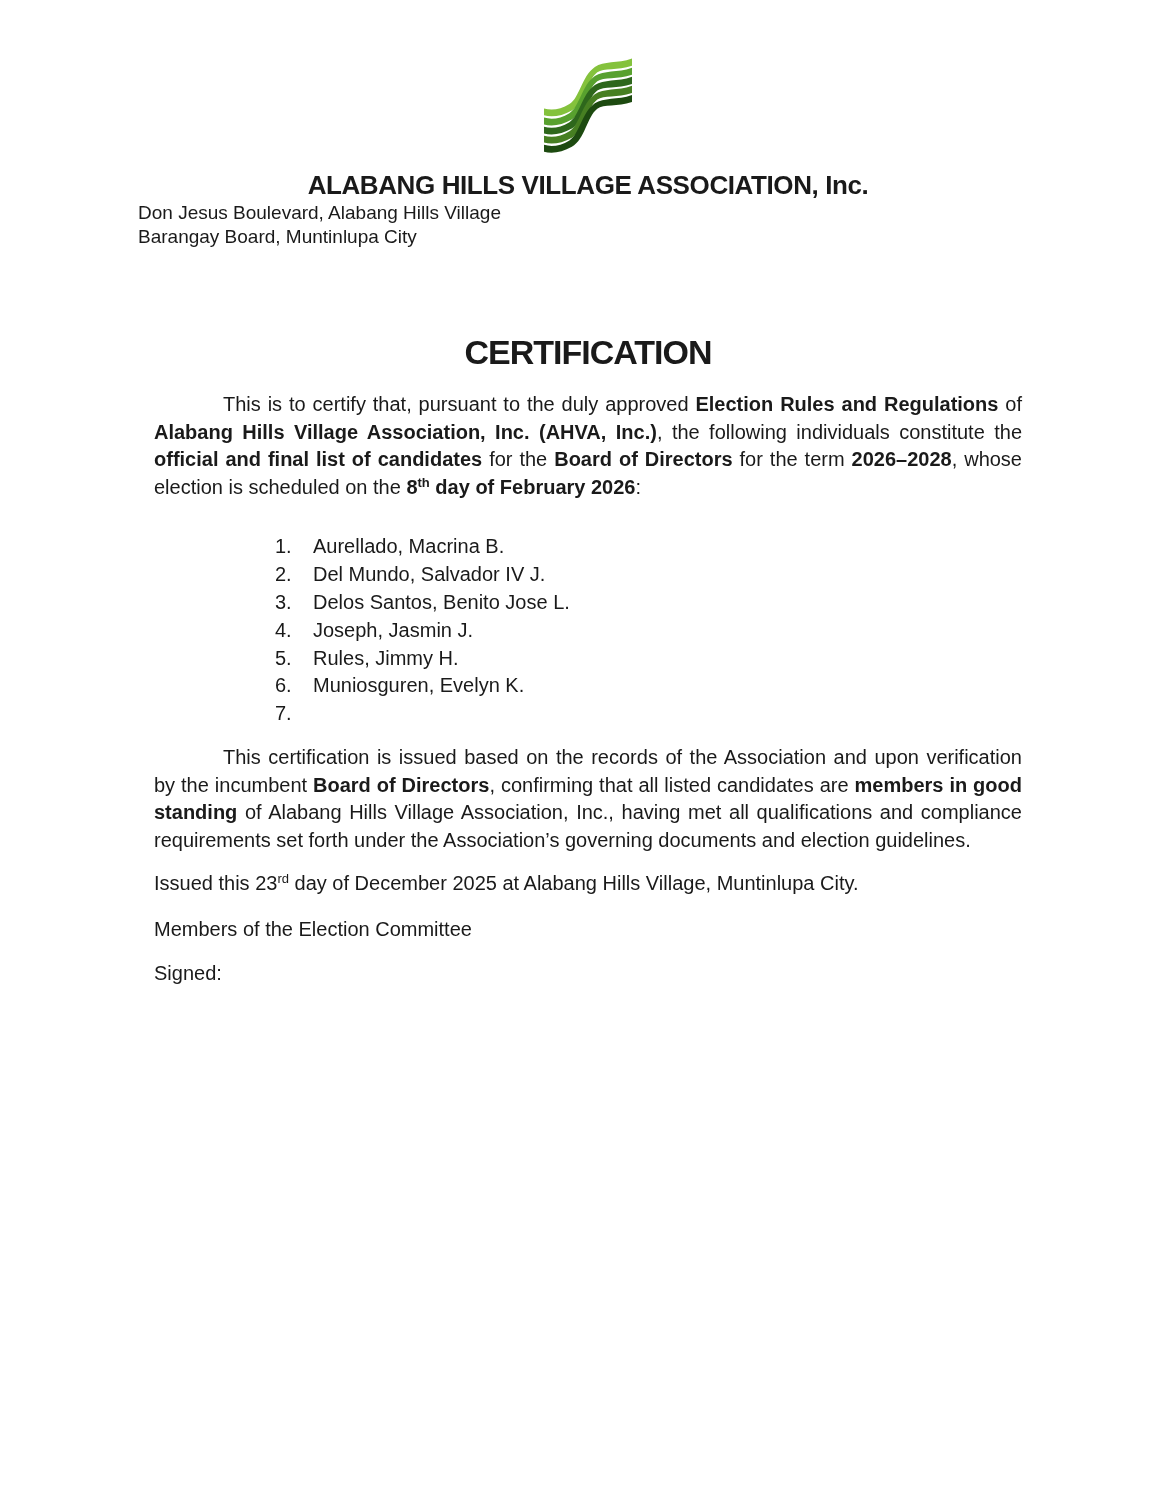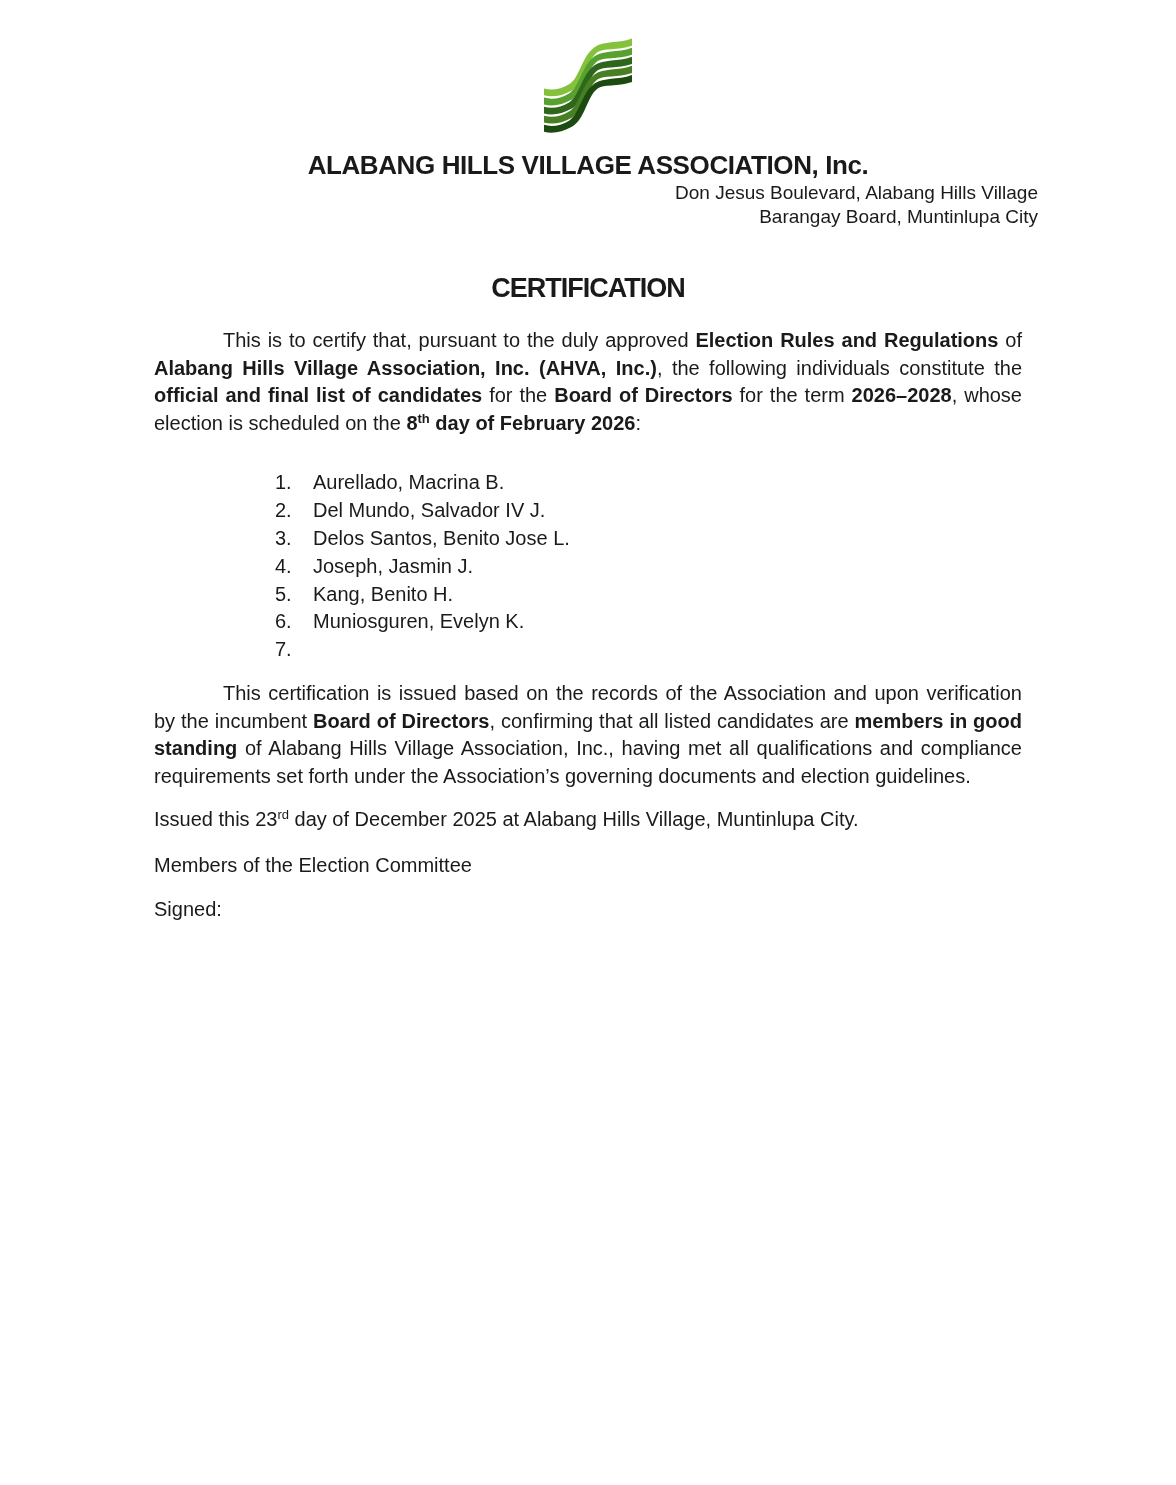--- a/index.html
+++ b/index.html
@@ -4,46 +4,46 @@
 <style>
   html, body { margin: 0; padding: 0; background: #ffffff; }
   .page {
     width: 1176px;
     height: 1485px;
     margin: 0 auto;
     background: #ffffff;
     color: #1a1a1a;
     font-family: "Liberation Sans", sans-serif;
     box-sizing: border-box;
-    padding: 37px 138px 0 138px;
+    padding: 57px 138px 0 138px;
     position: relative;
     overflow: hidden;
   }
   .logo-wrap {
     text-align: center;
     height: 98px;
     margin-bottom: 14px;
   }
   .org-name {
     margin: 0;
     font-size: 26px;
     line-height: 32px;
     font-weight: 700;
     text-align: center;
     letter-spacing: -0.4px;
     white-space: nowrap;
   }
   .address {
     font-size: 19px;
     line-height: 24px;
-    text-align: right;
+    text-align: left;
   }
   .doc-title {
-    margin: 36px 0 0 0;
-    font-size: 27px;
+    margin: 80px 0 0 0;
+    font-size: 34px;
     line-height: 46px;
     font-weight: 700;
     text-align: center;
     letter-spacing: -1px;
   }
   p.bodytext {
     margin: 16px;
     font-size: 20px;
     line-height: 27.6px;
   }
@@ -115,21 +115,21 @@
       <li>
         <span class="num">3.</span>
         <span class="nm">Delos Santos, Benito Jose L.</span>
       </li>
       <li>
         <span class="num">4.</span>
         <span class="nm">Joseph, Jasmin J.</span>
       </li>
       <li>
         <span class="num">5.</span>
-        <span class="nm">Kang, Benito H.</span>
+        <span class="nm">Rules, Jimmy H.</span>
       </li>
       <li>
         <span class="num">6.</span>
         <span class="nm">Muniosguren, Evelyn K.</span>
       </li>
       <li>
         <span class="num">7.</span>
       </li>
     </ol>
 

